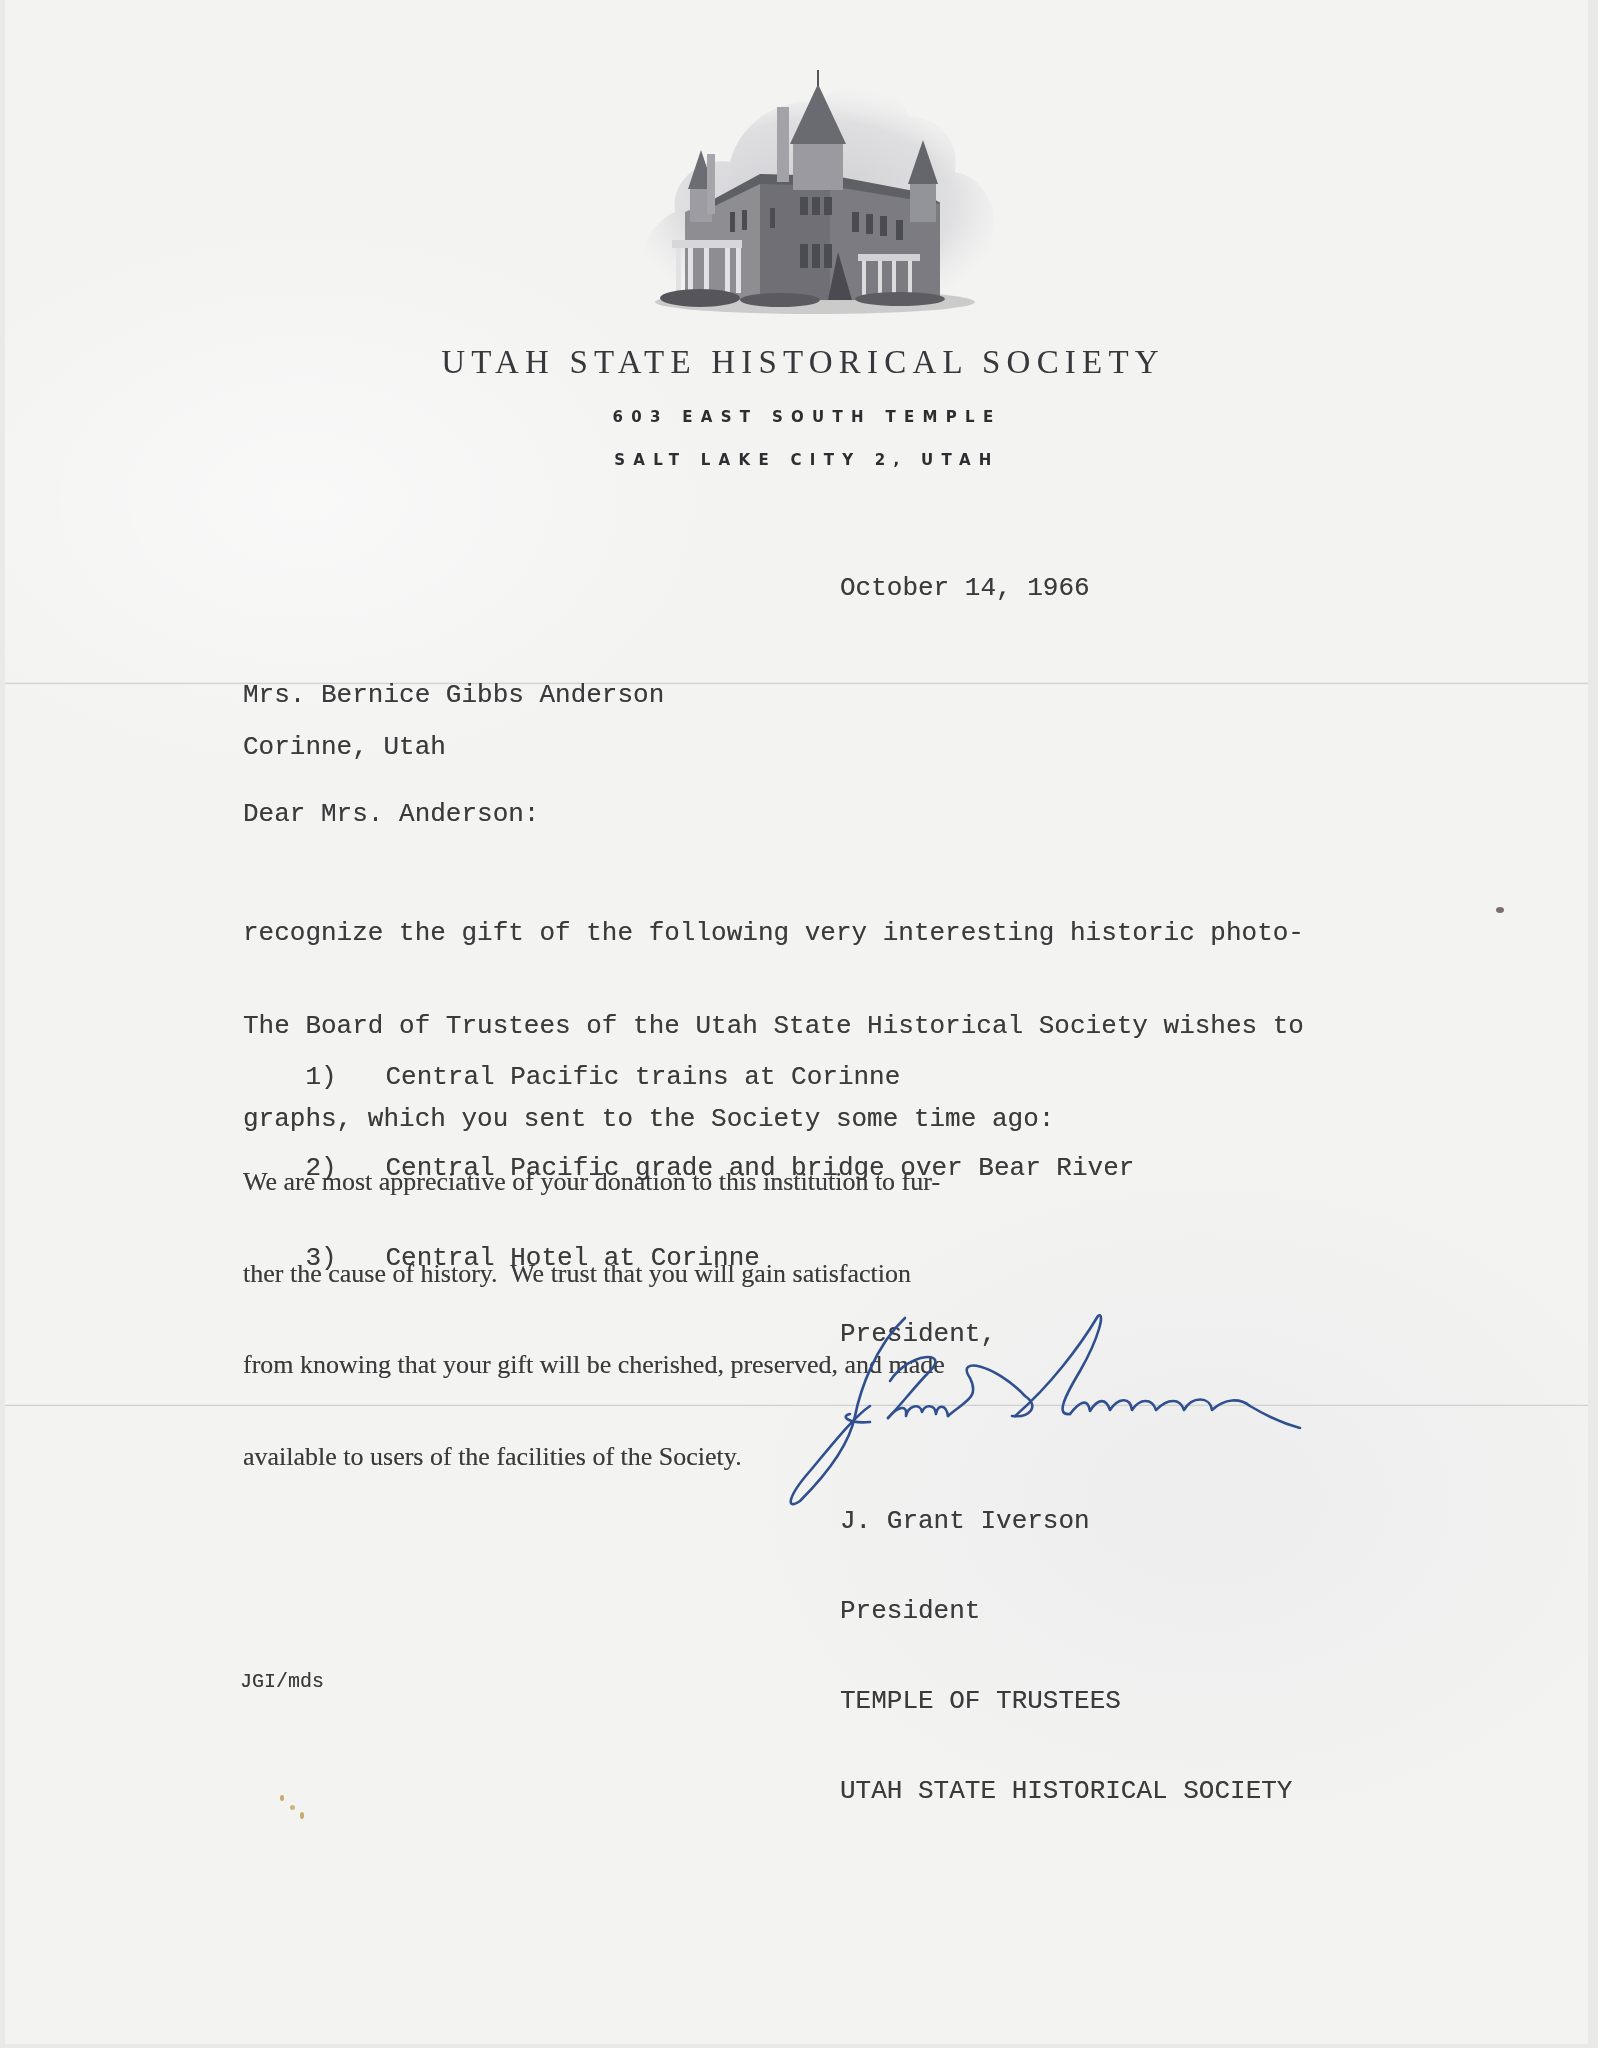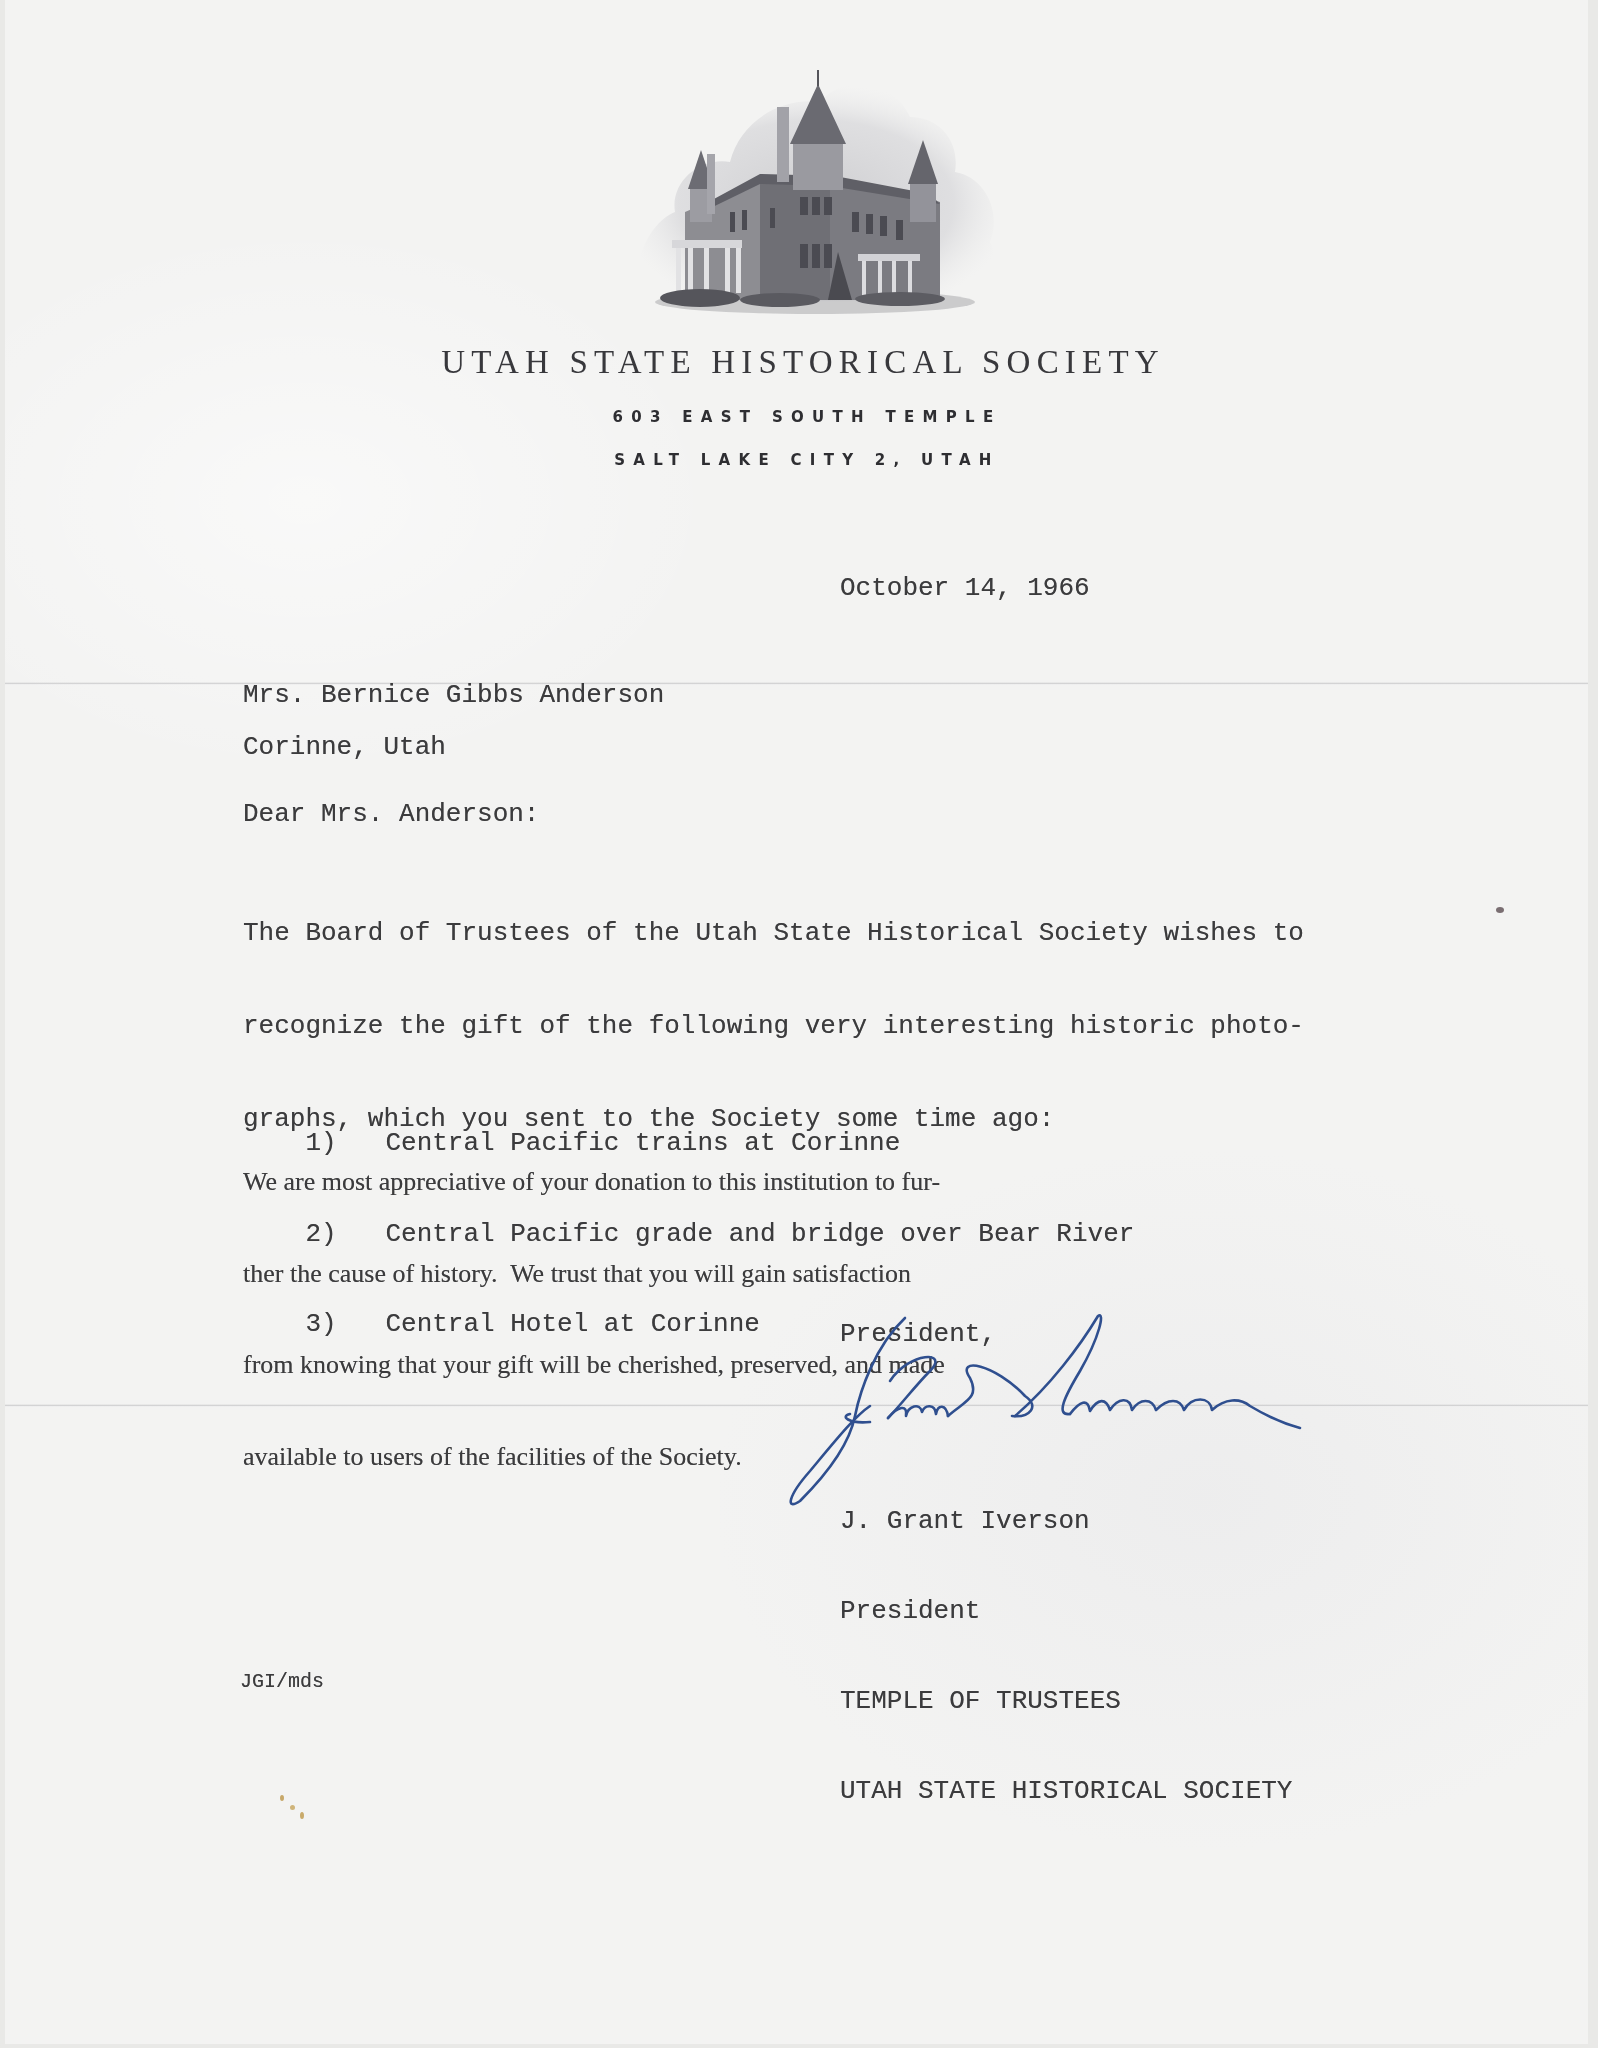--- a/index.html
+++ b/index.html
@@ -123,26 +123,26 @@
 <div class="lh-addr" style="top:451px;">SALT LAKE CITY 2, UTAH</div>
 
 <div class="tw" style="left:840px; top:573px;">October 14, 1966</div>
 
 <div class="tw" style="left:243px; top:680px;">Mrs. Bernice Gibbs Anderson</div>
 <div class="tw" style="left:243px; top:732px;">Corinne, Utah</div>
 
 <div class="tw" style="left:243px; top:799px;">Dear Mrs. Anderson:</div>
 
 <div class="tw" style="left:243px; top:856px;">
+  <div>recognize the gift of the following very interesting historic photo-</div>
   <div>The Board of Trustees of the Utah State Historical Society wishes to</div>
-  <div>recognize the gift of the following very interesting historic photo-</div>
   <div>graphs, which you sent to the Society some time ago:</div>
 </div>
 
-<div class="tw" style="left:243px; top:1037px; line-height:30px;">
+<div class="tw" style="left:243px; top:971px; line-height:30px;">
   <div class="list-row" style="height:31px;">
     <span class="list-num">1)</span><span>Central Pacific trains at Corinne</span>
   </div>
   <div class="list-row" style="height:30px;">
     <span class="list-num">2)</span><span>Central Pacific grade and bridge over Bear River</span>
   </div>
   <div class="list-row" style="height:30px;">
     <span class="list-num">3)</span><span>Central Hotel at Corinne</span>
   </div>
 </div>

